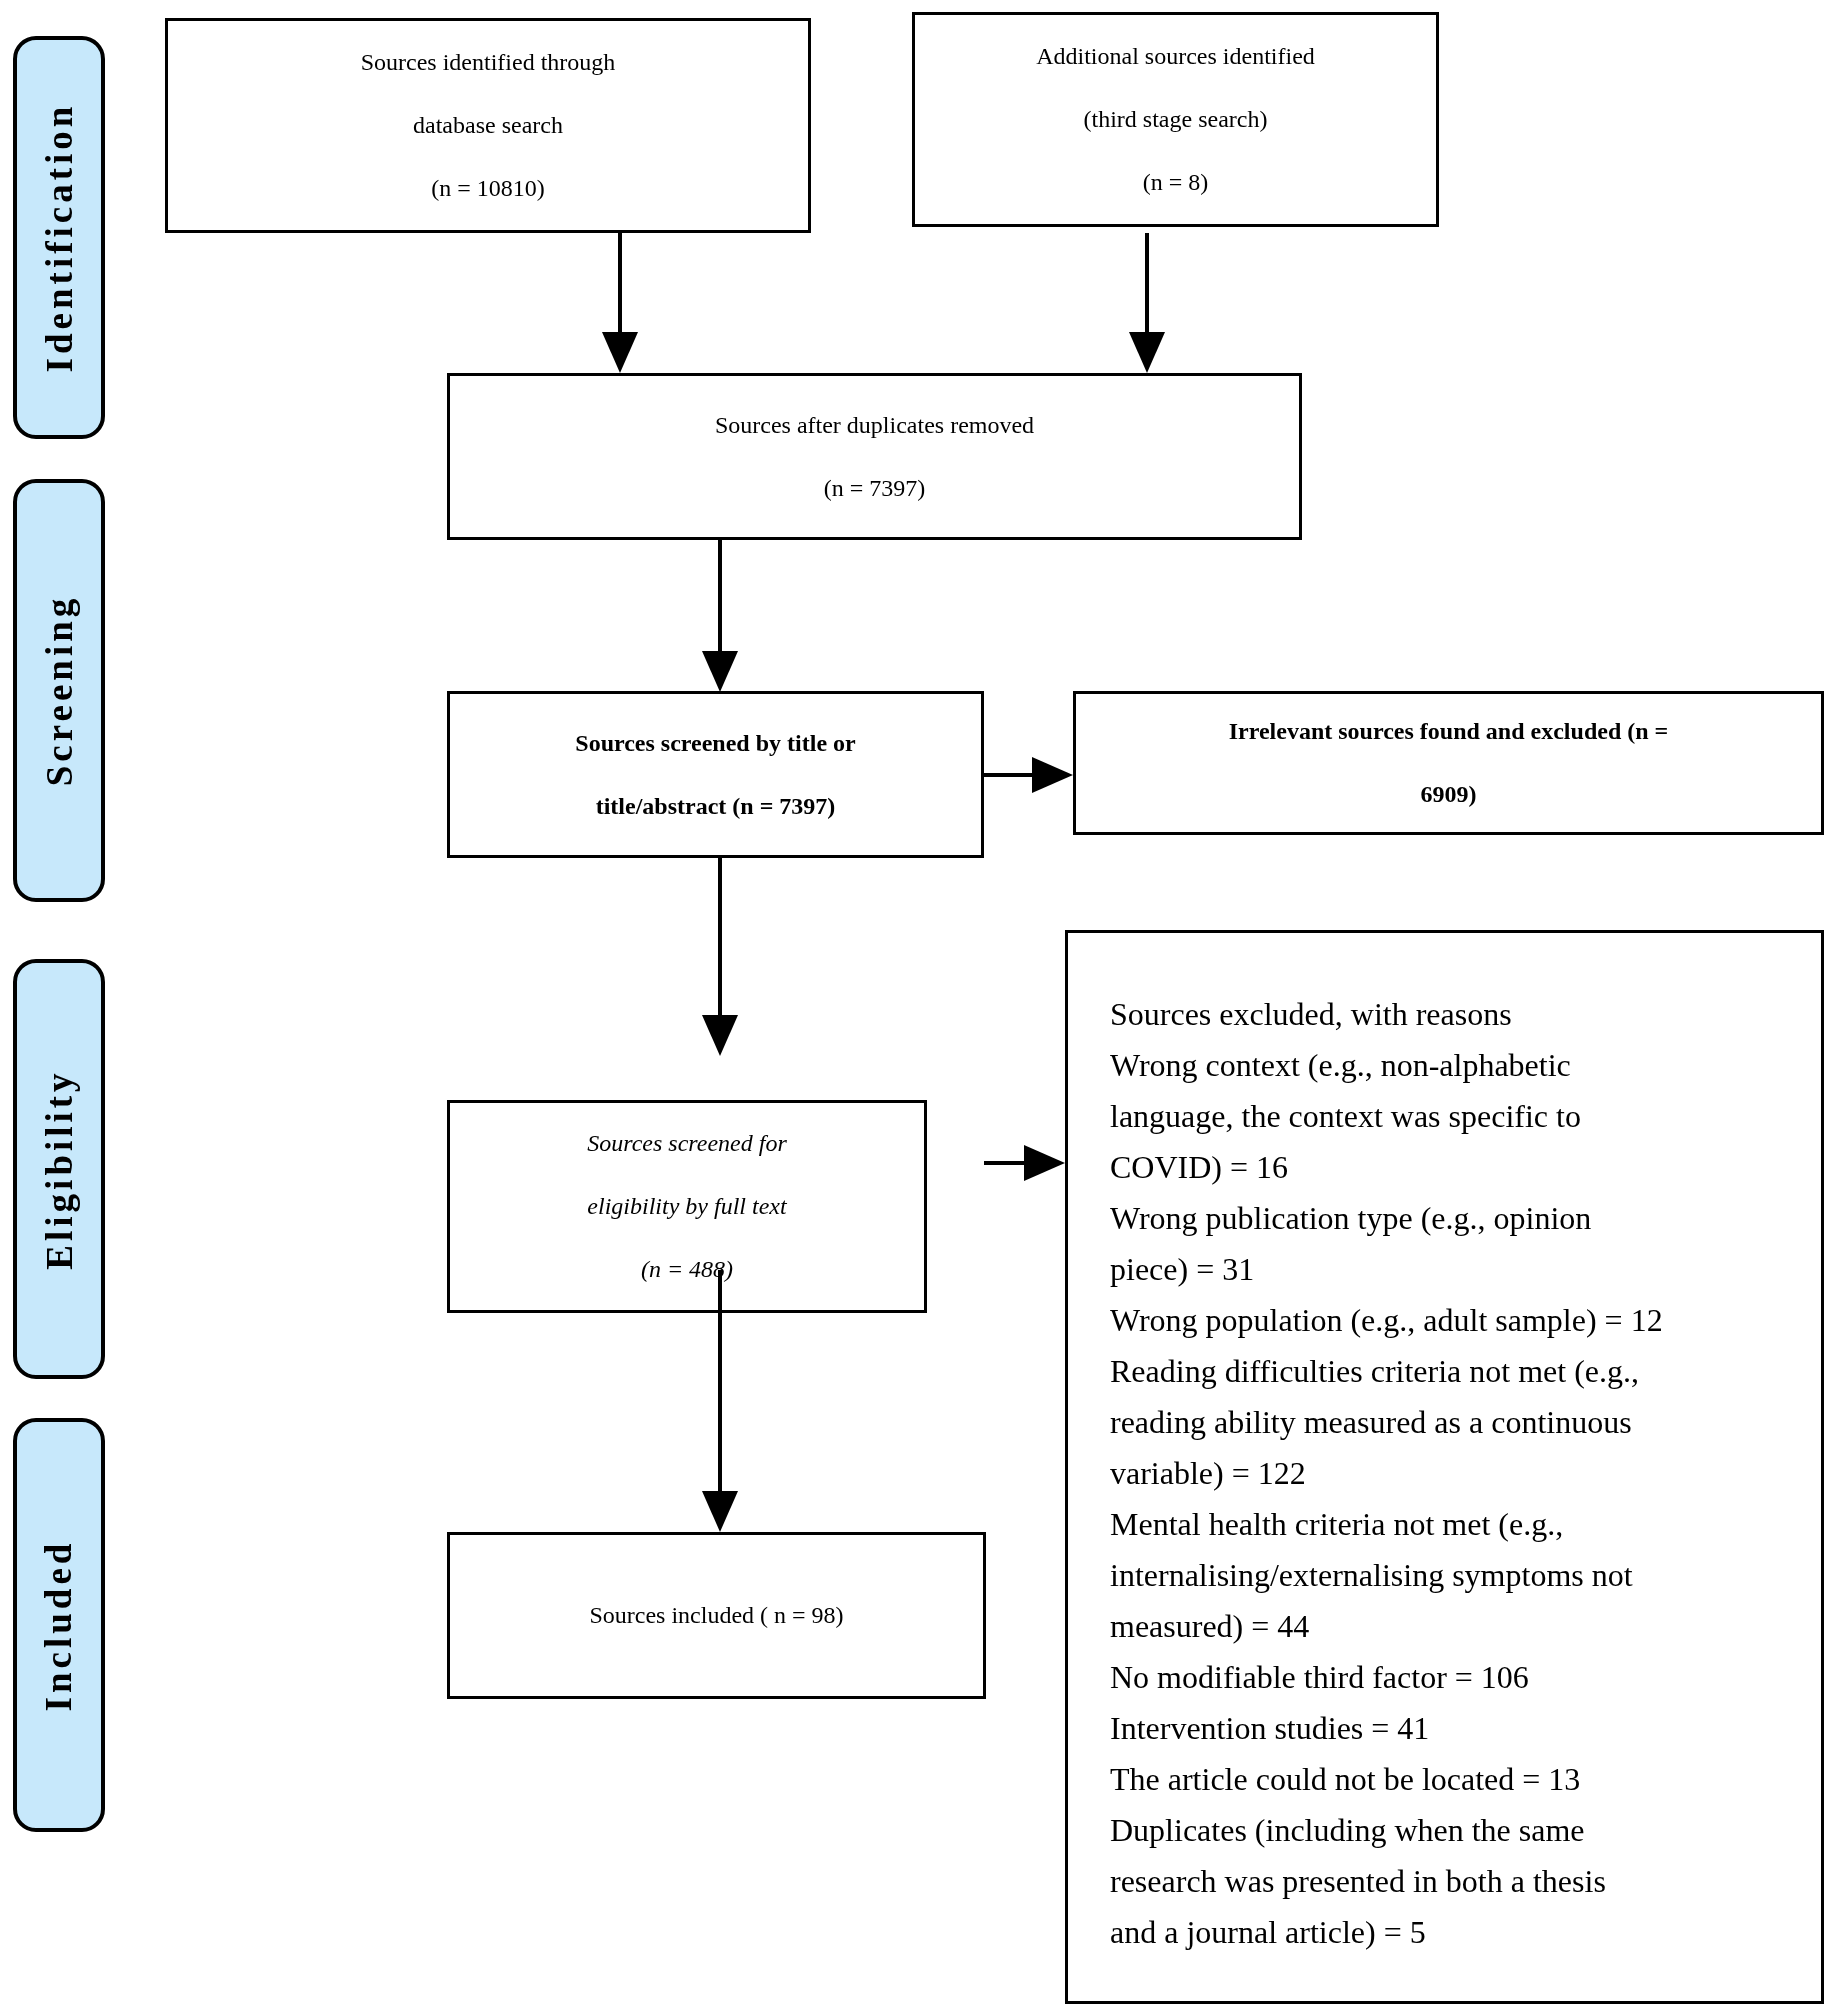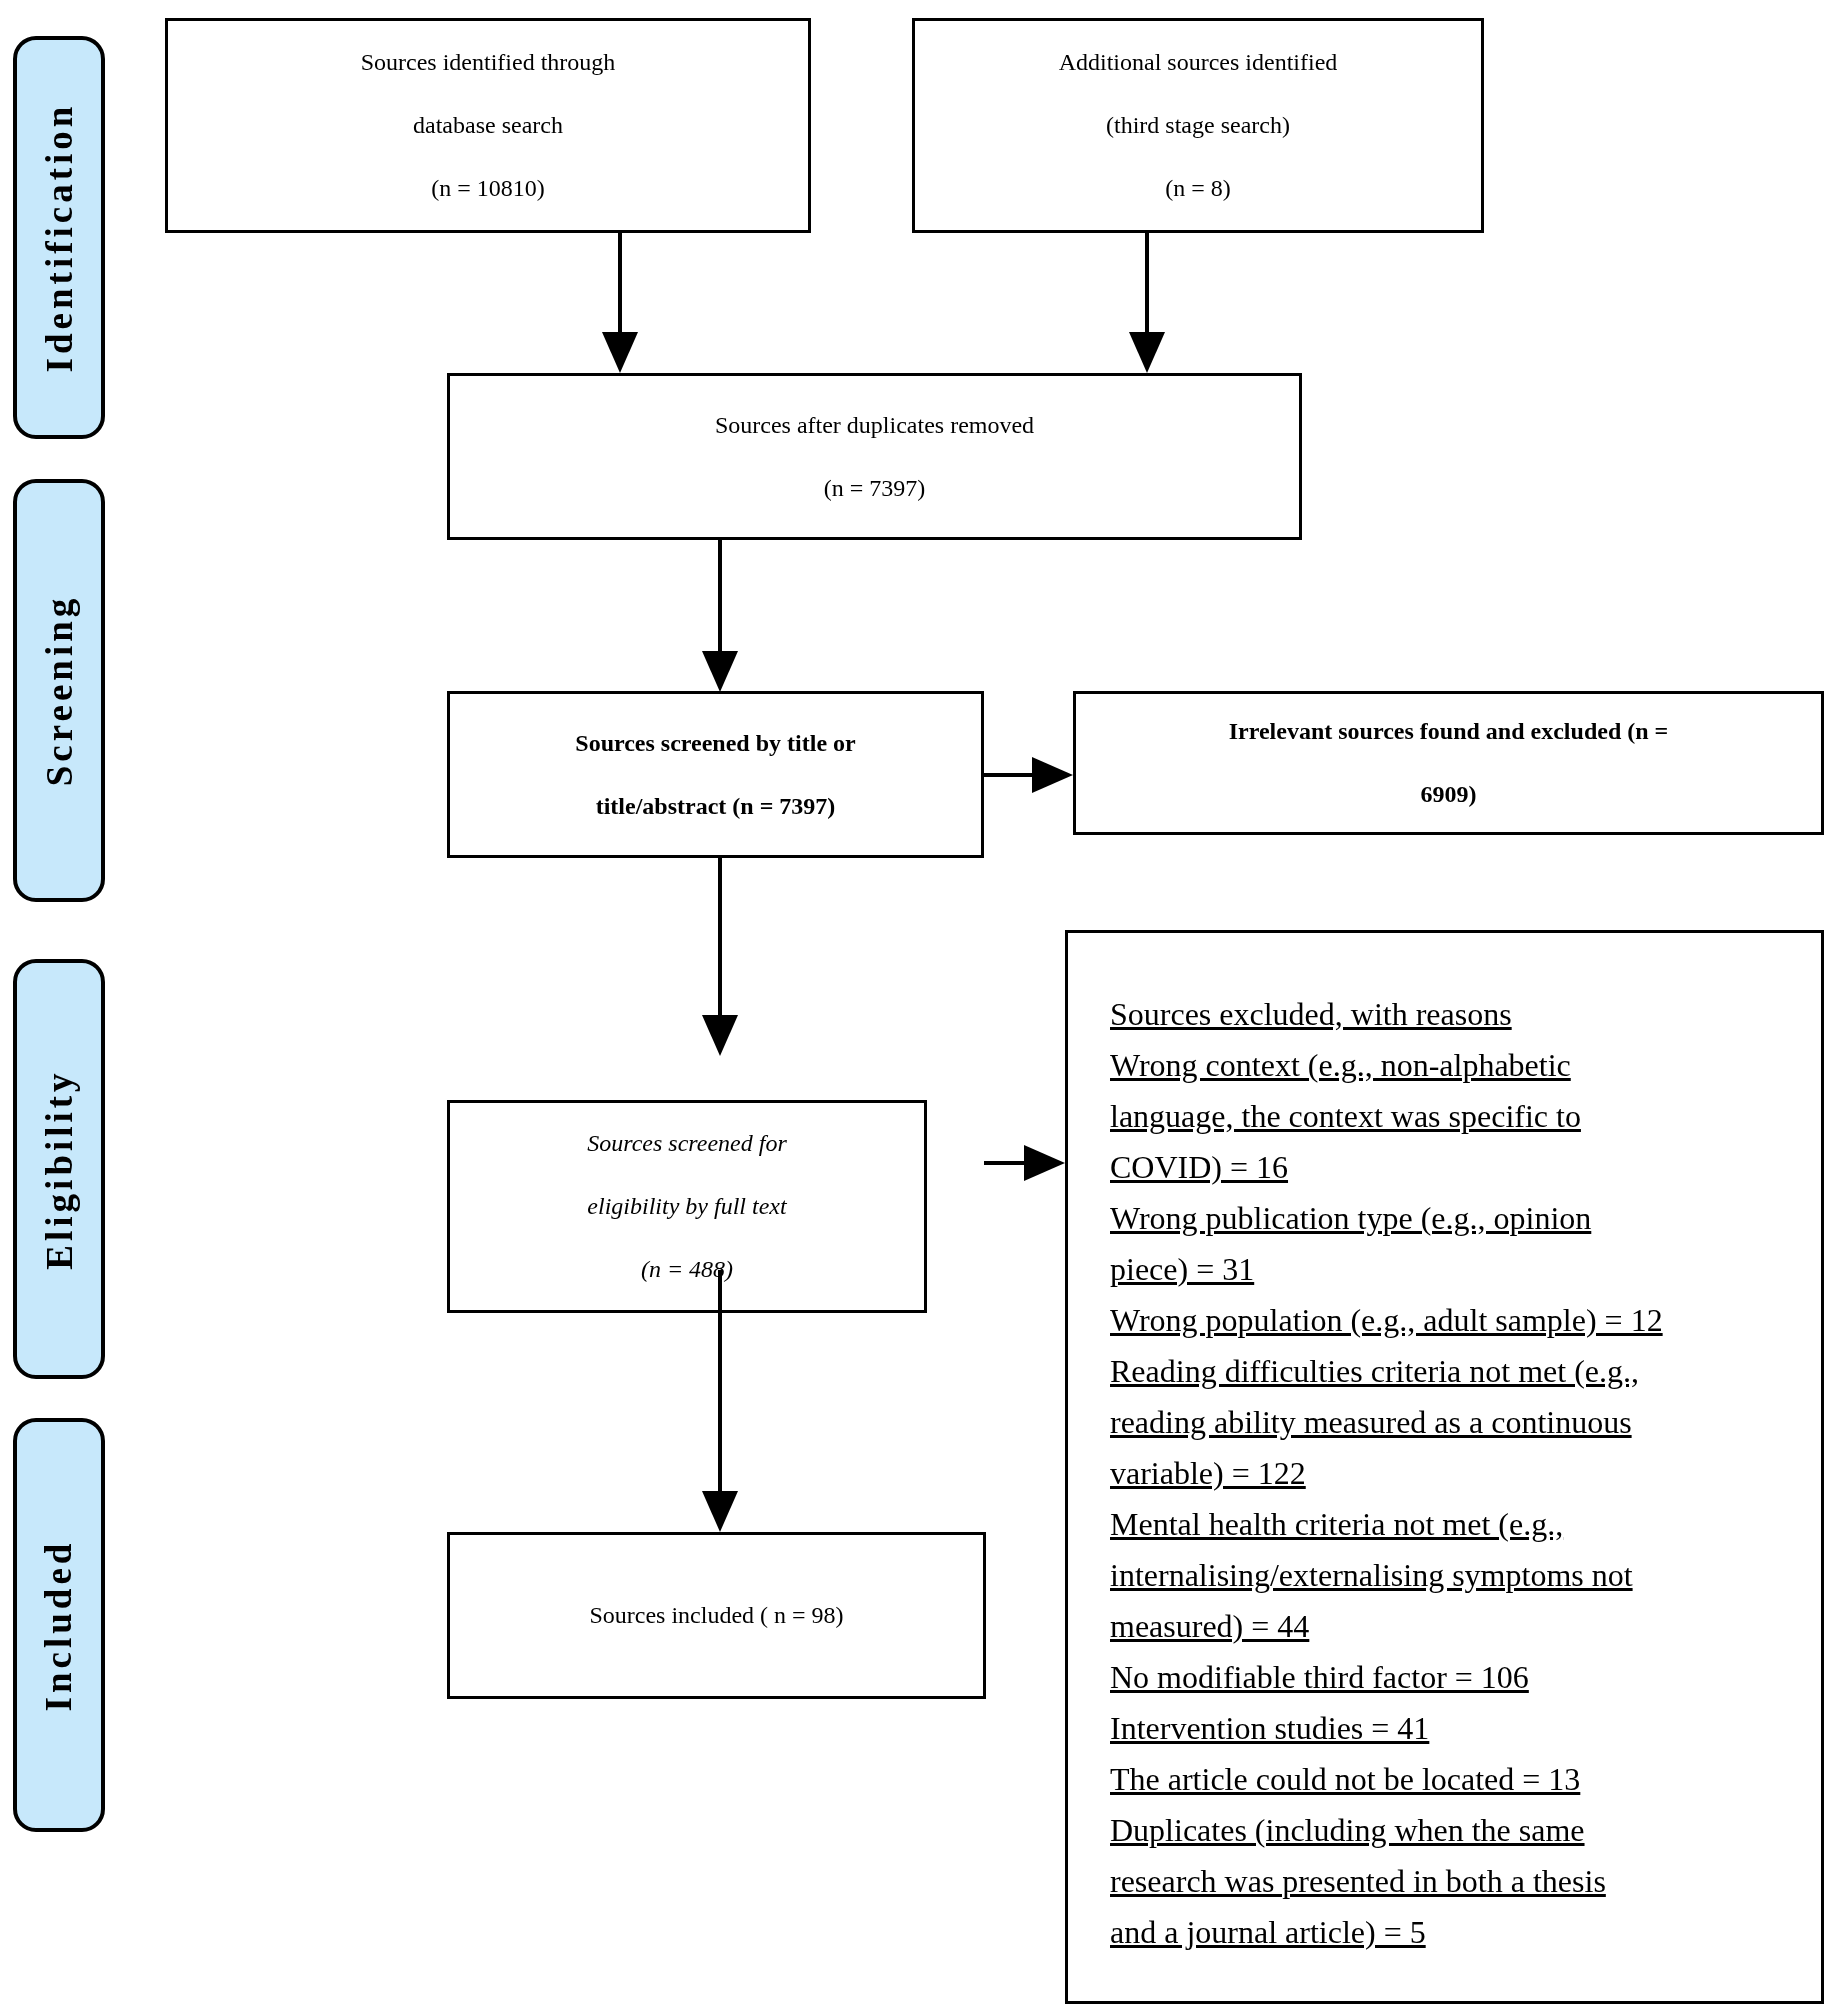--- a/index.html
+++ b/index.html
@@ -42,21 +42,20 @@
     line-height:63px;
   }
   .box-text{white-space:pre-line;display:block;width:100%;}
 
   .box.reasons{
     align-items:flex-start;justify-content:flex-start;
     text-align:left;
     font-size:32px;
     line-height:51px;
     padding:56px 18px 18px 42px;
-    text-decoration:underline;
   }
 
   
   .arrow-v{position:absolute;width:3.6px;}
   .arrow-v .shaft{position:absolute;left:0;top:0;width:3.6px;background:var(--line);}
   .arrow-v .head{
     position:absolute;bottom:0;left:-16px;width:0;height:0;
     border-left:18px solid transparent;
     border-right:18px solid transparent;
     border-top:41px solid var(--line);
@@ -87,21 +86,21 @@
   <div class="stage" style="top:1418px;height:414px;">
     <span class="stage-text">Included</span>
   </div>
 
   <div class="box" style="left:165px;top:18px;width:646px;height:215px;">
     <span class="box-text">Sources identified through
 database search
 (n = 10810)</span>
   </div>
 
-  <div class="box" style="left:912px;top:18px;width:572px;height:215px;">
+  <div class="box" style="left:912px;top:12px;width:527px;height:215px;">
     <span class="box-text">Additional sources identified
 (third stage search)
 (n = 8)</span>
   </div>
 
   <div class="box" style="left:447px;top:373px;width:855px;height:167px;">
     <span class="box-text">Sources after duplicates removed
 (n = 7397)</span>
   </div>
 

